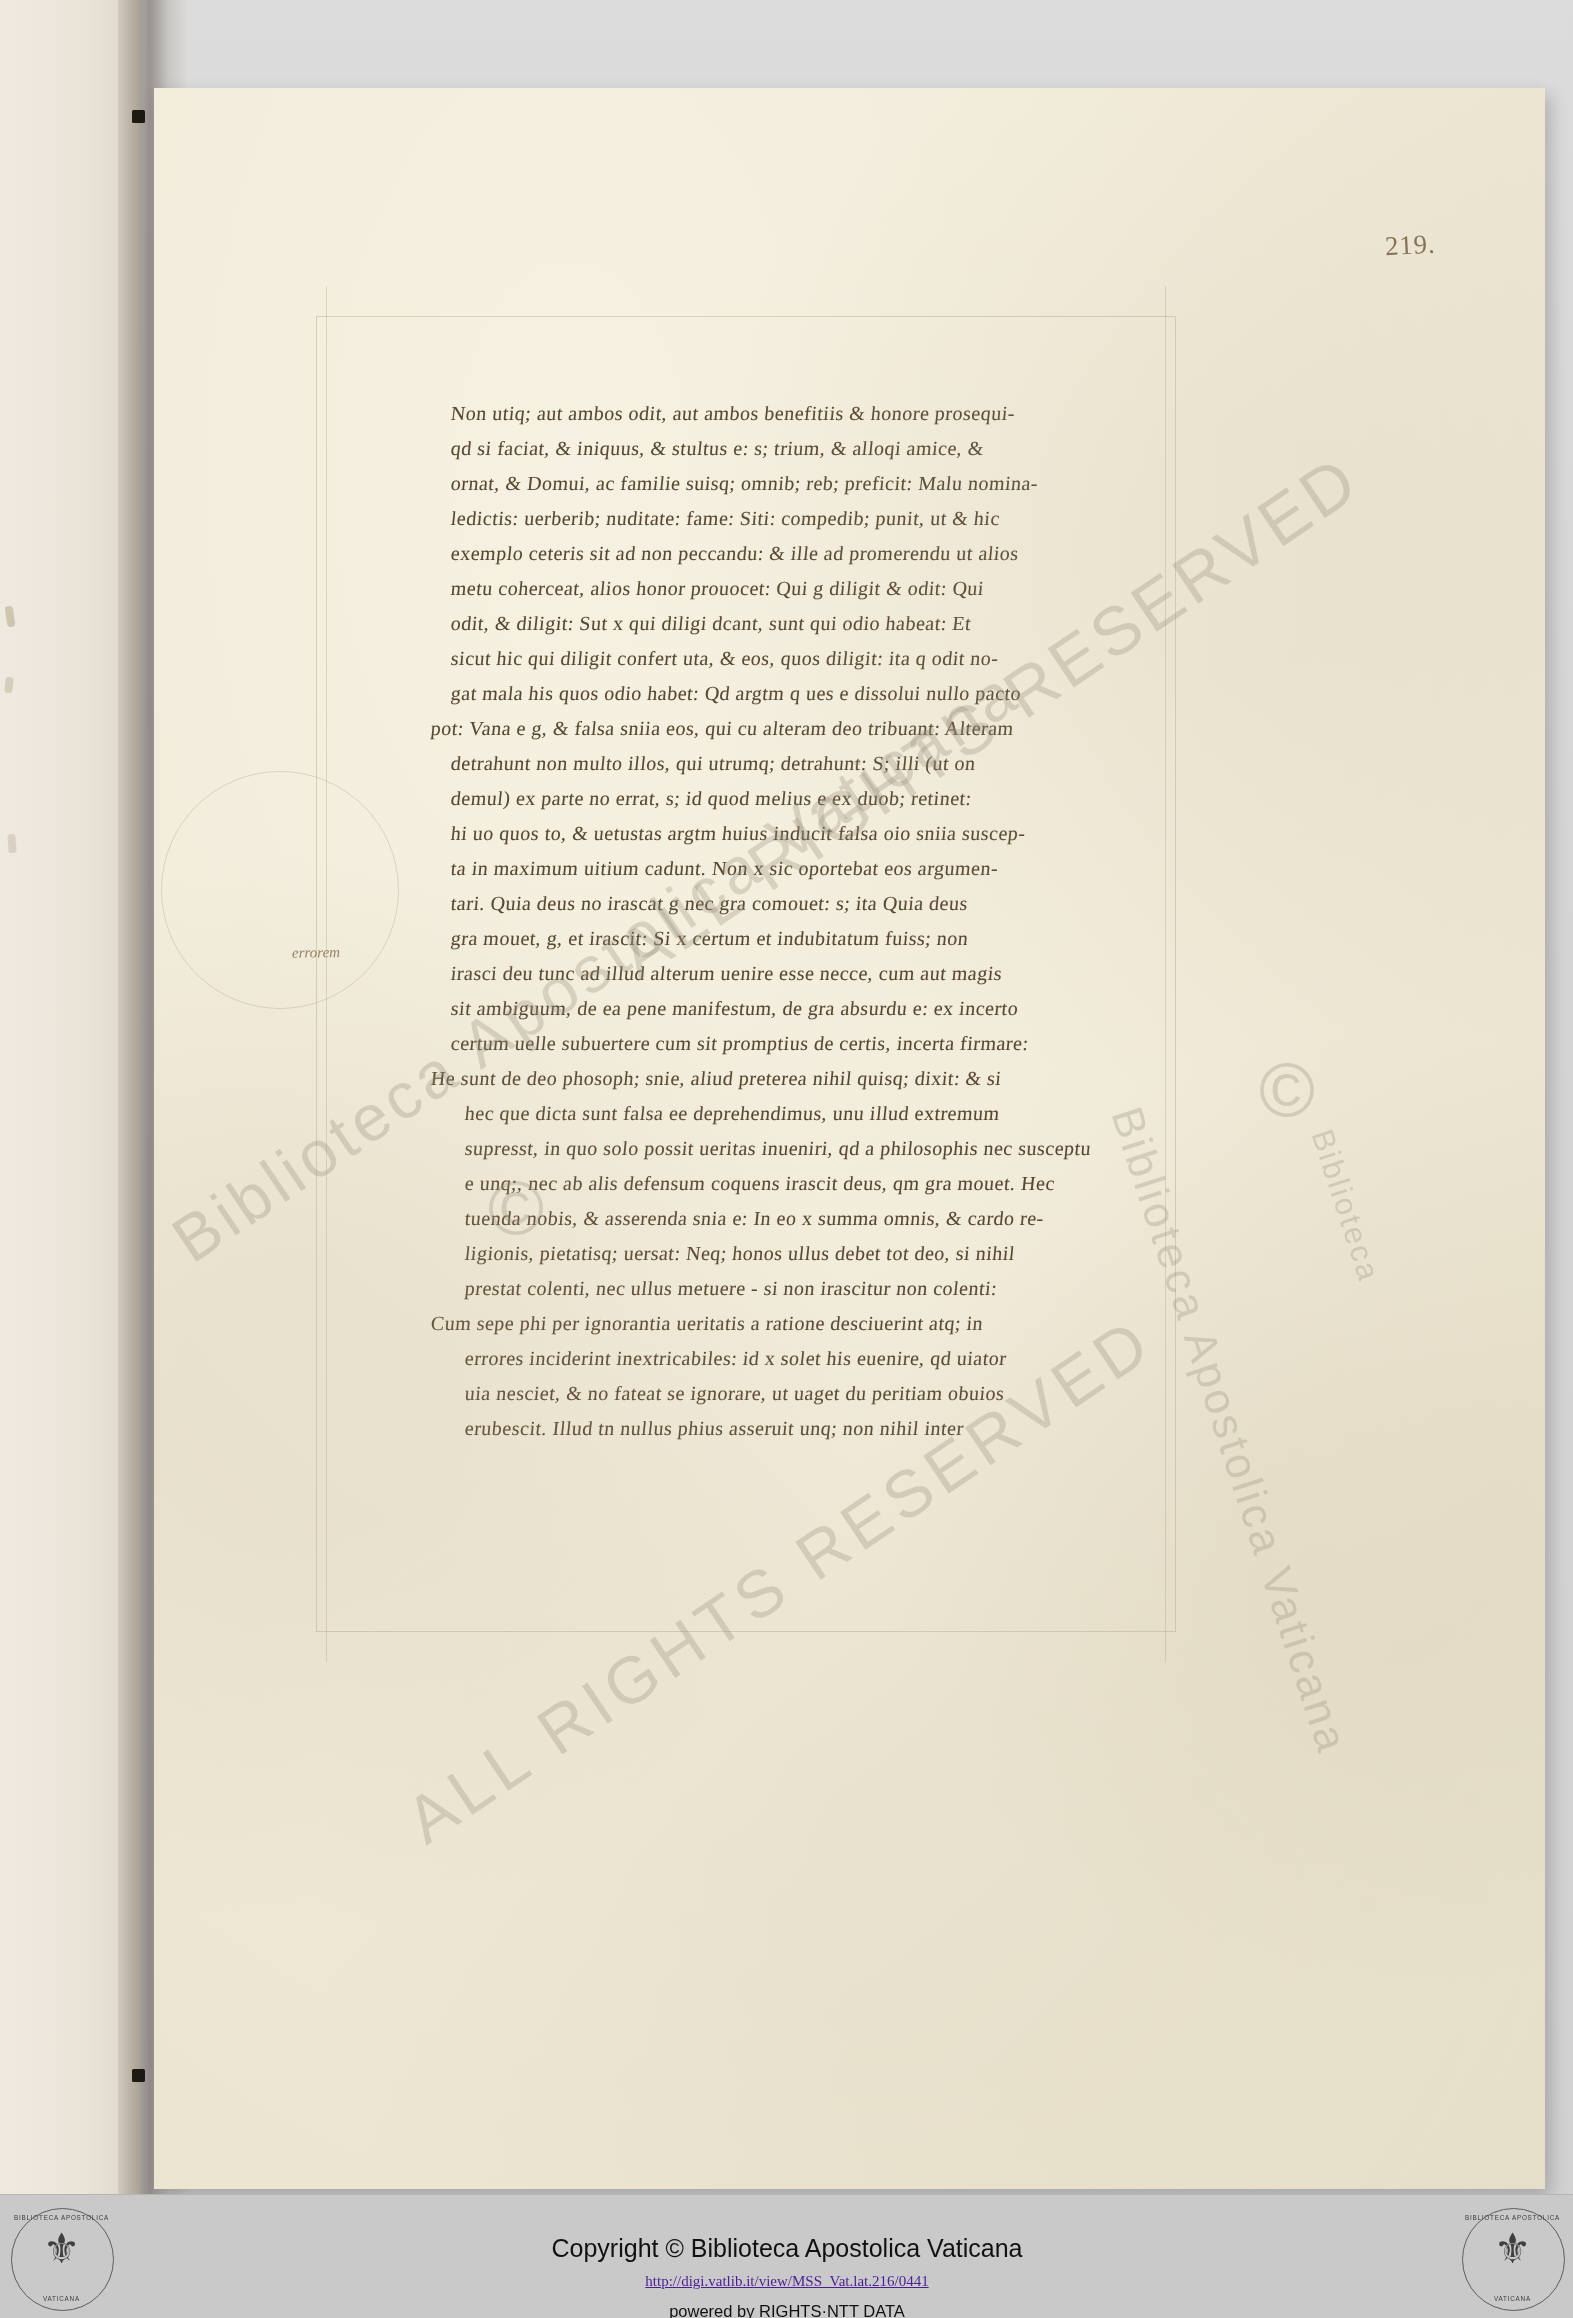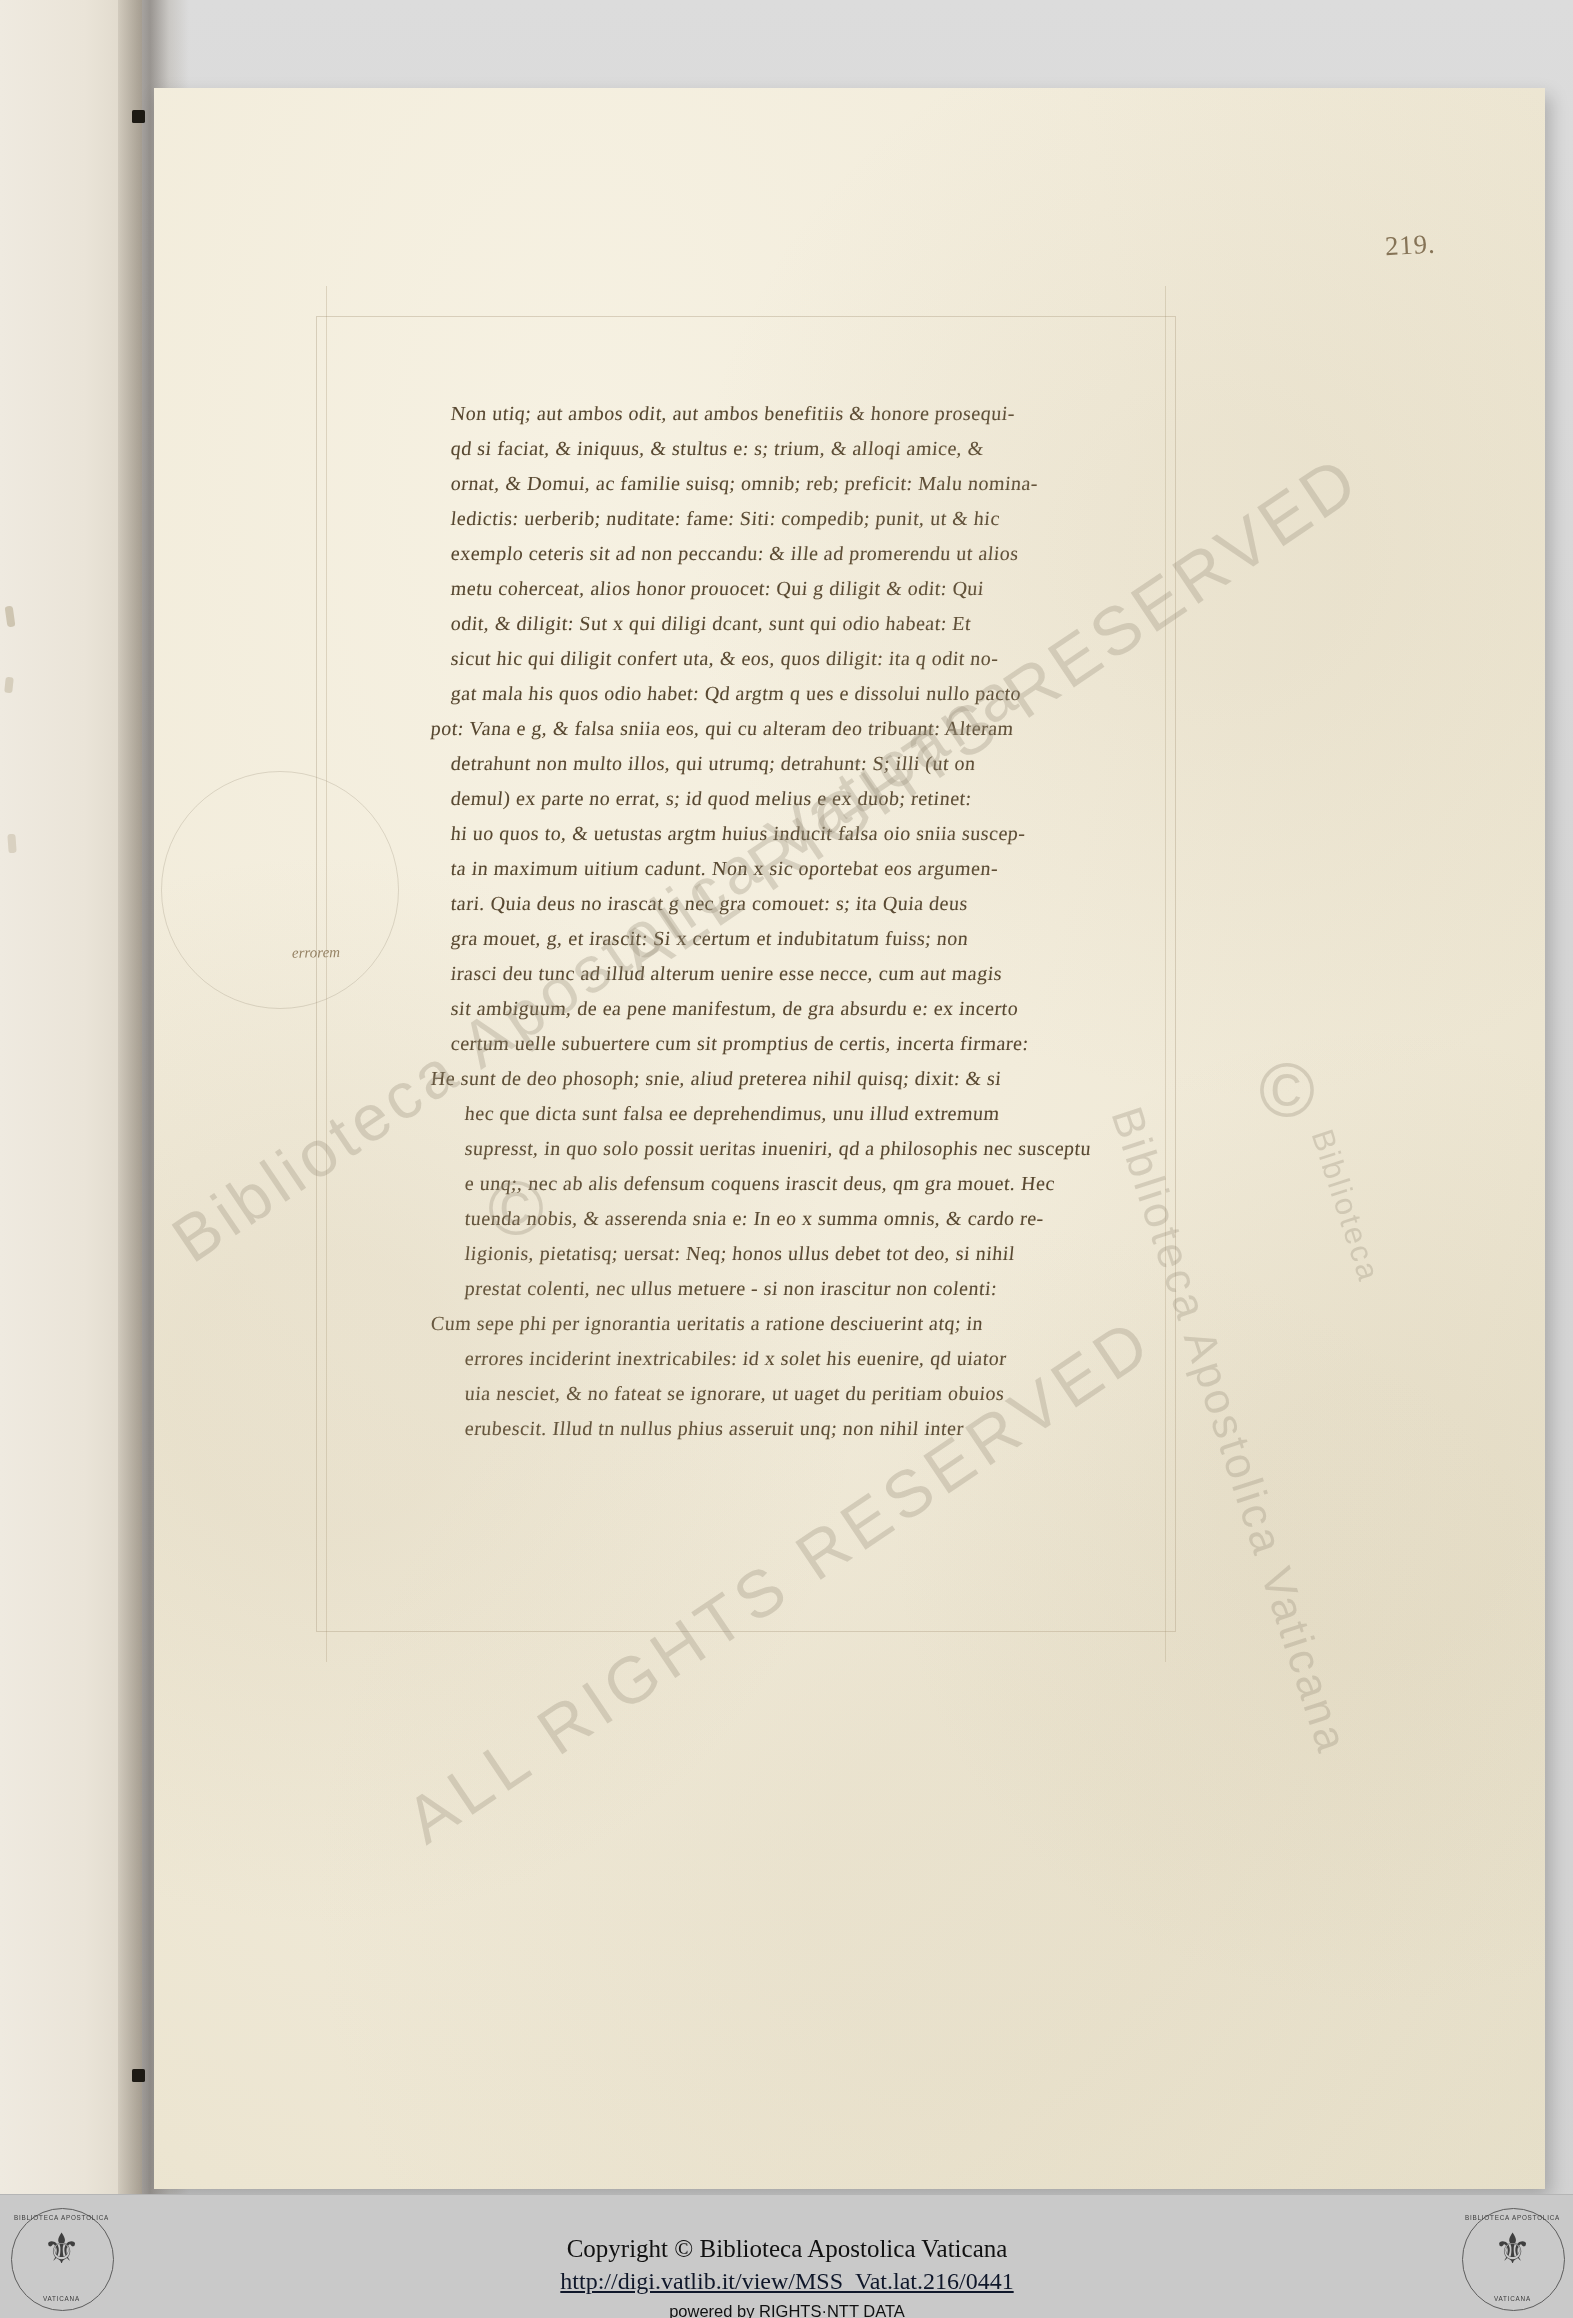--- a/index.html
+++ b/index.html
@@ -229,29 +229,29 @@
     align-items: center;
     justify-content: center;
   }
   .footer-center {
     text-align: center;
     color: #111111;
   }
   .footer-copyright {
     font-size: 25px;
     line-height: 35px;
-    font-family: Liberation Serif, serif;
+    font-family: Liberation Sans, sans-serif;
     margin-top: 41px;
   }
   .footer-url {
-    font-size: 24px;
+    font-size: 15px;
     line-height: 31px;
     font-family: "Liberation Serif", serif;
     text-decoration: underline;
-    color: #0f172a;
+    color: #4c1d95;
   }
   .footer-powered {
     font-size: 16.5px;
     line-height: 25px;
     padding-top: 1.6px;
     font-family: "Liberation Sans", sans-serif;
   }
   .footer-seal {
     position: absolute;
     width: 101px;

